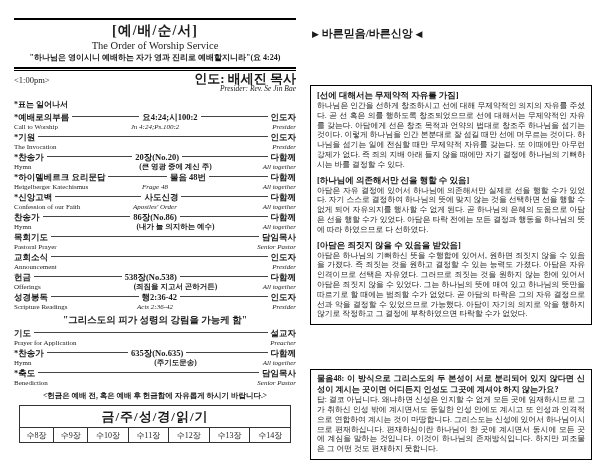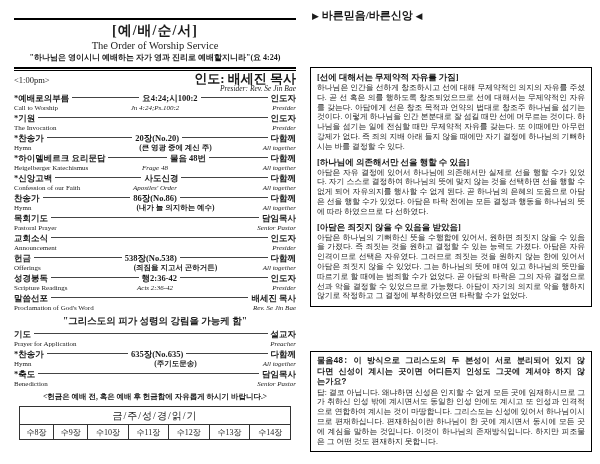--- a/index.html
+++ b/index.html
@@ -32,54 +32,55 @@
   .oi-l2 .ctr-sub { justify-self:center; }
   .oi-l2 .ctr-sub.lat { font-style:italic; }
   .oi-l2 .ctr-sub.kor { font-weight:bold; font-size:7.5px;padding-left:41px; }
   .oi-l2 .role-en { font-style:italic; justify-self:end; }
   .sermon-title { text-align:center; font-weight:bold; font-size:9.5px; line-height:12px; margin:3px 0 2px 0; }
   .offering-note { text-align:center; font-weight:bold; font-size:7.5px; line-height:10px; margin:4px 0 4px 0; }
 
   
   .rt { width:272px; border-collapse:collapse; margin-left:5px; }
   .rt th, .rt td { border:1px solid #333; text-align:center; font-size:8px; padding:1.5px 0; }
-  .rt th { font-weight:normal; font-size:10px; letter-spacing:1px; }
+  .rt th { font-weight:bold; font-size:13px; letter-spacing:1px; }
   .rt td.day { font-weight:normal; }
 
   
-  .rm-header { font-weight:bold; font-size:11px; line-height:14px; margin:0 0 4px 2px; }
+  .rm-header { font-weight:bold; font-size:11px; line-height:14px; margin:18px 0 4px 2px; }
   .rm-header .tri { font-size:9px; }
   .doc-box { border:1px solid #000; padding:4px 6px 5px 6px;margin-top:44px; }
   .sec { margin-bottom:5px; }
   .sec:last-child { margin-bottom:0; }
   .sec-title { font-weight:bold; font-size:8.5px; line-height:11px; }
   .sec-body { font-size:7.8px; line-height:9.8px; text-align:justify; }
   .hc-header { font-weight:bold; font-size:10px; line-height:13px; margin:7px 0 3px 2px; }
   .hc-header .hand { font-size:9px; }
-  .hc-q { font-weight:bold; font-size:8.2px; line-height:10.5px; text-align:justify;font-family:Liberation Mono, monospace; }
+  .hc-q { font-weight:bold; font-size:8.2px; line-height:10.5px; text-align:justify; }
   .hc-a { font-size:7.8px; line-height:9.8px; text-align:justify; }
 </style>
 </head>
 <body>
 
 <div class="page">
 
   <div class="col-left">
     <div class="rule-top"></div>
     <div class="title-kr">[예/배/순/서]</div>
     <div class="title-en">The Order of Worship Service</div>
     <div class="verse">"하나님은 영이시니 예배하는 자가 영과 진리로 예배할지니라"(요 4:24)</div>
     <div class="rule-mid"></div>
     <div class="presider-row">
       <span class="time">&lt;1:00pm&gt;</span>
       <span class="presider">
         <div class="presider-kr">인도: 배세진 목사</div>
         <div class="presider-en">Presider: Rev. Se Jin Bae</div>
       </span>
     </div>
+    <div class="stand-note">*표는 일어나서</div>
 
     <div class="oi">
       <div class="oi-l1">
           <span>*예배로의부름</span>
           <span class="fill"></span>
           <span>요4:24;시100:2</span>
           <span class="fill"></span>
           <span>인도자</span>
         </div>
       <div class="oi-l2">
@@ -199,32 +200,20 @@
           <span>성경봉독</span>
           <span class="fill"></span>
           <span>행2:36-42</span>
           <span class="fill"></span>
           <span>인도자</span>
         </div>
       <div class="oi-l2">
           <span class="en">Scripture Readings</span>
           <span class="ctr-sub lat">Acts 2:36-42</span>
           <span class="role-en">Presider</span>
-        </div>
-    </div>
-    <div class="oi">
-      <div class="oi-l1">
-          <span>말씀선포</span>
-          <span class="fill"></span>
-          <span>배세진 목사</span>
-        </div>
-      <div class="oi-l2">
-          <span class="en">Proclamation of God's Word</span>
-          <span></span>
-          <span class="role-en">Rev. Se Jin Bae</span>
         </div>
     </div>
 
     <div class="sermon-title">"그리스도의 피가 성령의 강림을 가능케 함"</div>
 
     <div class="oi">
       <div class="oi-l1">
           <span>기도</span>
           <span class="fill"></span>
           <span>설교자</span>

